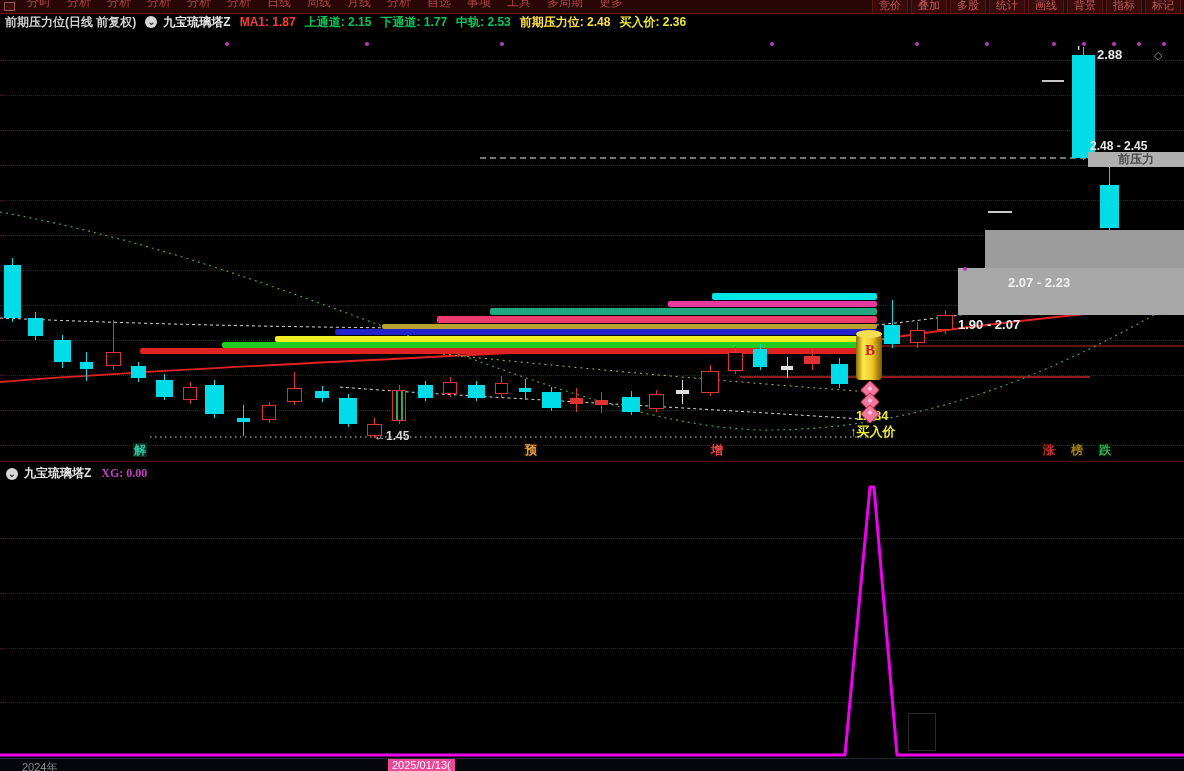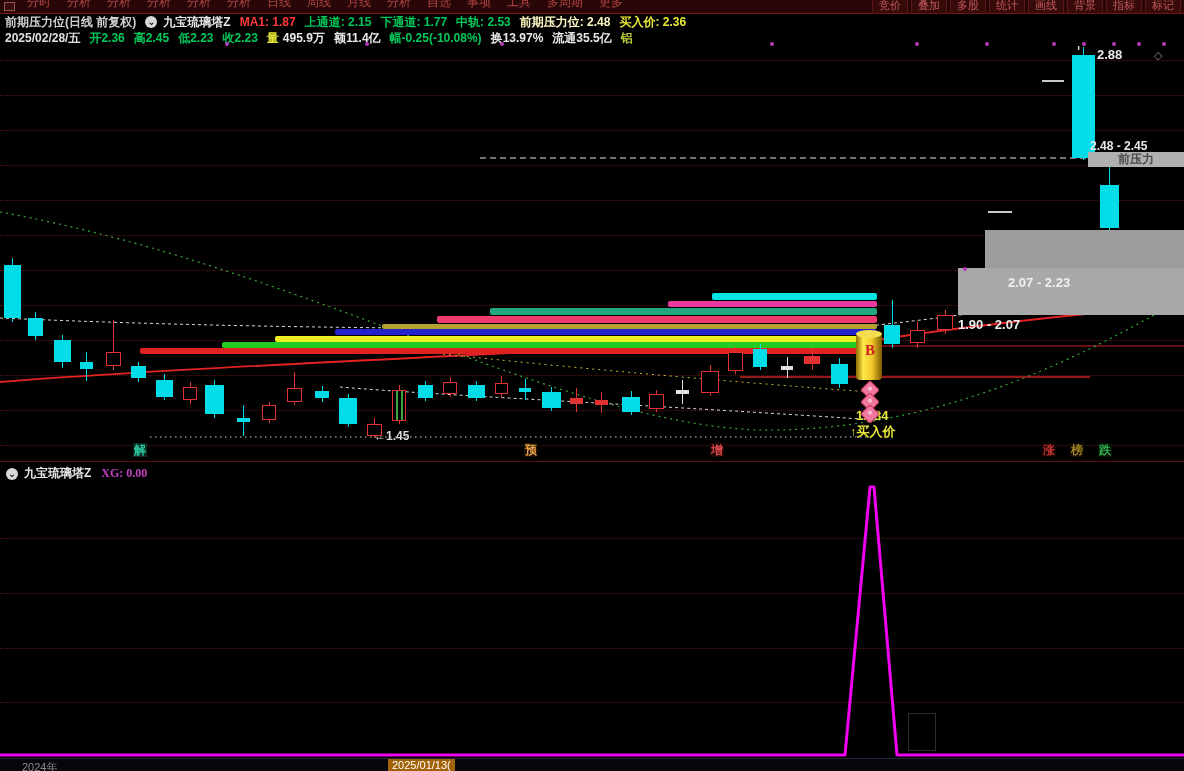--- a/index.html
+++ b/index.html
@@ -47,21 +47,21 @@
   .bcol-top{position:absolute;border-radius:50%;background:#f6de52;}
   .bletter{position:absolute;color:#d02020;font-weight:bold;font-size:15px;font-family:"Liberation Serif",serif;}
   .arrowdia{position:absolute;width:12px;height:12px;background:#f078a0;border:1px solid #c83a5a;
             transform:rotate(45deg);border-radius:2px;}
   .arrowdia:after{content:"";position:absolute;left:3px;top:3px;width:4px;height:4px;background:#f8c0d0;border-radius:50%;}
   .sub-header{position:absolute;top:3px;left:6px;display:flex;align-items:center;
               font-size:12px;font-weight:bold;color:#e8e8e8;white-space:nowrap;}
   .xgval{color:#c040c0;margin-left:10px;font-family:Liberation Serif, serif;}
   .faintbox{position:absolute;border:1px solid #2c2c2c;}
   .axis-year{position:absolute;left:22px;top:1px;color:#8a8a8a;font-size:11px;}
-  .date-chip{position:absolute;left:388px;top:0;height:13px;background:#a16207;color:#fff;
+  .date-chip{position:absolute;left:388px;top:0;height:13px;background:#ec4899;color:#fff;
              font-size:11px;line-height:13px;padding:0 4px;}
 </style>
 </head>
 <body>
 
 <div class="screen">
 
   <div class="menubar">
     <div class="appicon"></div>
   <span class="mi">分时</span>
@@ -91,36 +91,22 @@
     </div>
 
   <div class="infobar" style="top:14px;">
       <span class="seg" style="color: rgb(208, 208, 208);">前期压力位(日线 前复权)</span>
       <span class="circle-ic">⌄</span>
       <span class="seg" style="color: rgb(232, 232, 232);">九宝琉璃塔Z</span>
       <span class="seg" style="color: rgb(255, 58, 58);">MA1: 1.87</span>
       <span class="seg" style="color: rgb(0, 200, 90);">上通道: 2.15</span>
       <span class="seg" style="color: rgb(0, 200, 90);">下通道: 1.77</span>
       <span class="seg" style="color: rgb(0, 200, 90);">中轨: 2.53</span>
-      <span class="seg" style="color: #fef9c3;">前期压力位: 2.48</span>
+      <span class="seg" style="color: #fde047;">前期压力位: 2.48</span>
       <span class="seg" style="color: rgb(232, 232, 58);">买入价: 2.36</span>
-    </div>
-  <div class="infobar" style="top:30px;">
-      <span class="seg" style="color: rgb(224, 224, 224);">2025/02/28/五</span>
-      <span class="seg" style="color: rgb(0, 200, 90);">开2.36</span>
-      <span class="seg" style="color: rgb(0, 200, 90);">高2.45</span>
-      <span class="seg" style="color: rgb(0, 200, 90);">低2.23</span>
-      <span class="seg" style="color: rgb(0, 200, 90);">收2.23</span>
-      <span class="seg" style="color: rgb(232, 232, 58);">量</span>
-      <span class="seg nogap" style="color: rgb(232, 232, 232);">495.9万</span>
-      <span class="seg" style="color: rgb(232, 232, 232);">额11.4亿</span>
-      <span class="seg" style="color: rgb(0, 200, 90);">幅-0.25(-10.08%)</span>
-      <span class="seg" style="color: rgb(232, 232, 232);">换13.97%</span>
-      <span class="seg" style="color: rgb(232, 232, 232);">流通35.5亿</span>
-      <span class="seg" style="color: rgb(184, 200, 56);">铝</span>
     </div>
   <span class="diamond" style="left:1154px;top:49px;">◇</span>
 
   <div class="main">
       <div class="grid-h" style="top: 14px;"></div>
       <div class="grid-h" style="top: 49px;"></div>
       <div class="grid-h" style="top: 84px;"></div>
       <div class="grid-h" style="top: 119px;"></div>
       <div class="grid-h" style="top: 154px;"></div>
       <div class="grid-h" style="top: 189px;"></div>

